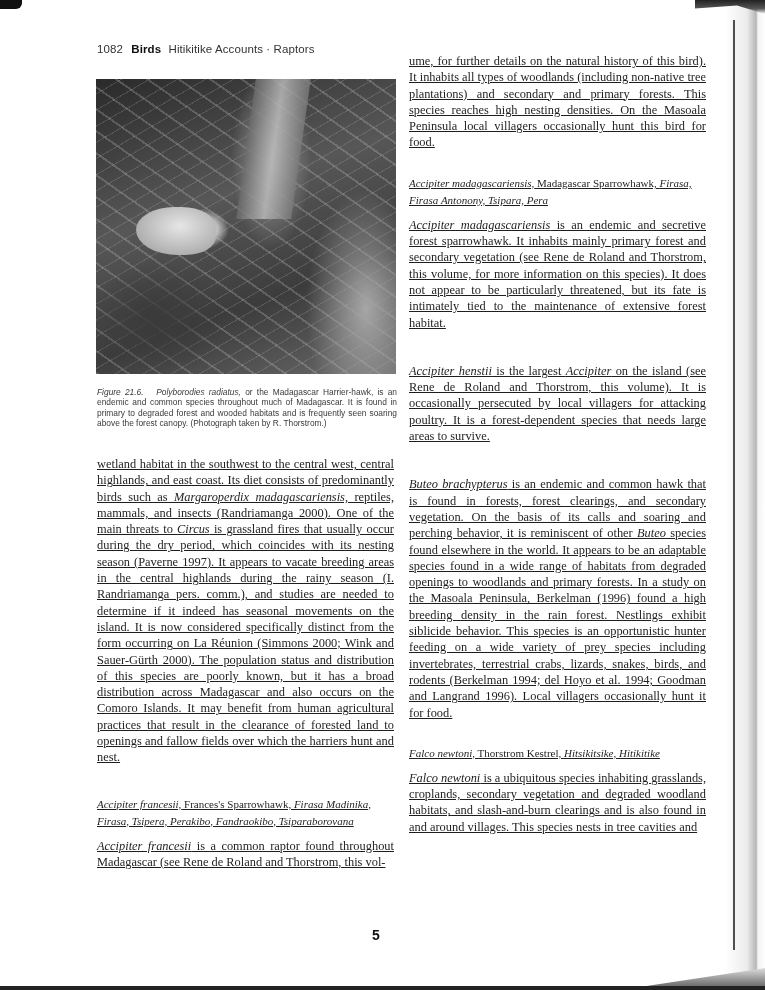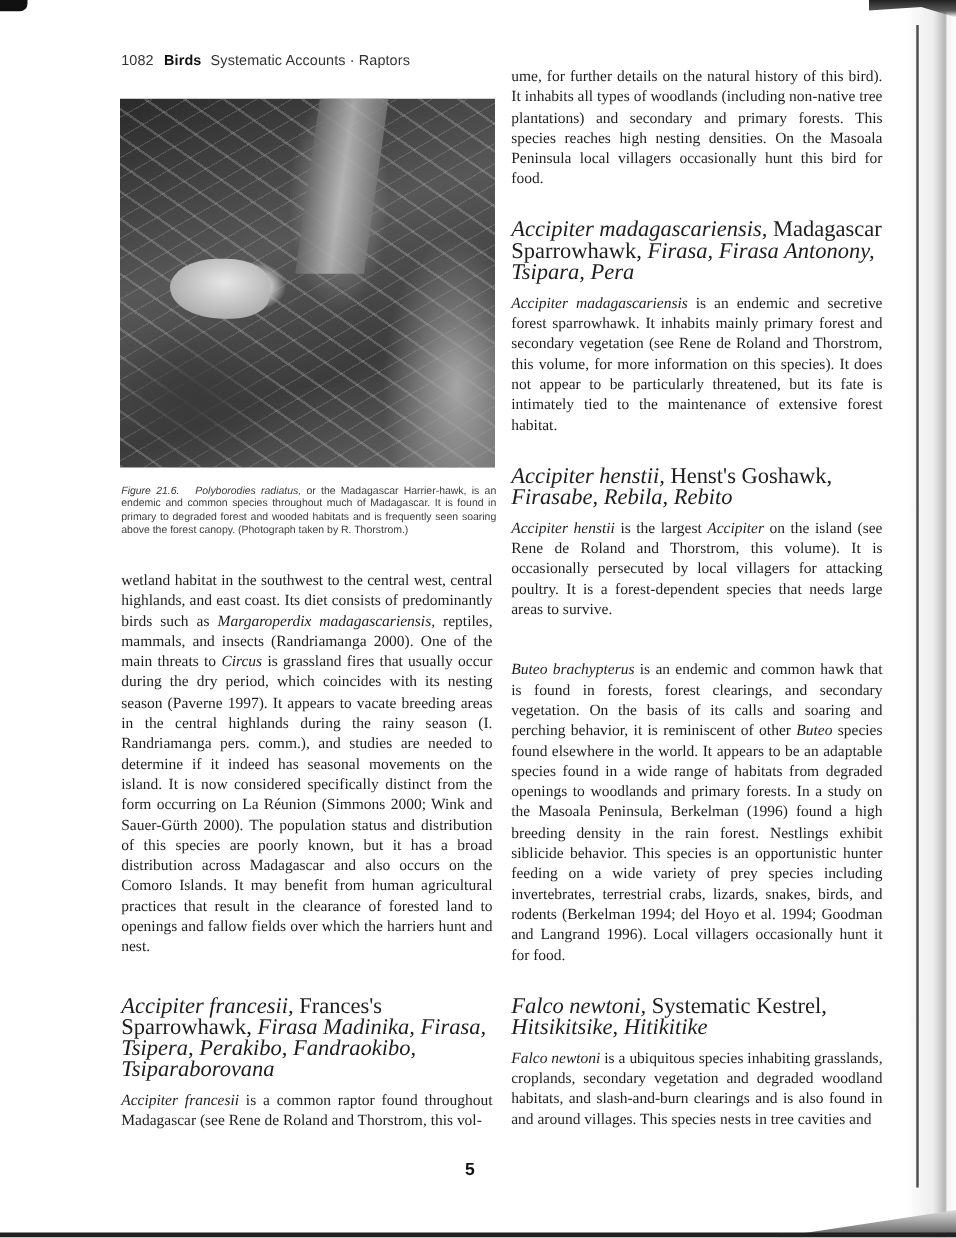--- a/index.html
+++ b/index.html
@@ -39,41 +39,41 @@
   .caption {
     position:absolute; left:97px; top:387px; width:300px;
     font-family:"Liberation Sans","DejaVu Sans",sans-serif; font-size:8.4px; line-height:10.4px; color:#3a3a3a;
     text-align:justify;
   }
   .caption i { font-style:italic; }
 
   .col { position:absolute; font-size:12.4px; line-height:16.3px; text-align:justify; hyphens:manual; }
   .col-left { left:97px; top:456px; width:297px; }
   .col-right { left:409px; top:53px; width:297px; }
-  .col p { margin:0; }
-  .col .heading { margin:0; font-size:18px; line-height:17px; text-align:left; }
+  .col p { margin:0;text-decoration:underline; }
+  .col .heading { margin:0; font-size:11px; line-height:17px; text-align:left; }
   .col i { font-style:italic; }
   .gap-lg { height:24px; }
   .gap-sm { height:8px; }
 
   .folio { position:absolute; left:372px; top:927px; font-family:"Liberation Sans","DejaVu Sans",sans-serif; font-weight:bold; font-size:14px; color:#111; }
 </style>
 </head>
 <body>
 
 <div class="corner-tl"></div>
 <div class="binding-shadow"></div>
 <div class="binding-line"></div>
 <div class="top-dark"></div>
 <div class="bottom-edge"></div>
 
 <header class="running-head">
   <span class="num">1082</span>
   <b>Birds</b>
-  <span>Systematic Accounts · Raptors</span>
+  <span>Hitikitike Accounts · Raptors</span>
 </header>
 
 <figure style="margin:0">
   <div class="photo" title="Madagascar Harrier-hawk on a nest of twigs among mossy tree branches (black and white photograph)">
     <div class="trunk"></div>
     <div class="bird"></div>
   </div>
   <figcaption class="caption">
     <i>Figure 21.6.</i>&nbsp;&nbsp;
     <i>Polyborodies radiatus,</i><span> or the Madagascar Harrier-hawk, is an endemic and common species throughout much of Madagascar. It is found in primary to degraded forest and wooded habitats and is frequently seen soaring above the forest canopy. (Photograph taken by R. Thorstrom.)</span>
@@ -97,33 +97,32 @@
   <div class="gap-lg"></div>
 
   <div>
     <p class="heading"><i>Accipiter madagascariensis,</i><span> Madagascar Sparrowhawk, </span><i>Firasa, Firasa Antonony, Tsipara, Pera</i></p>
     <div class="gap-sm"></div>
     <p><i>Accipiter madagascariensis</i><span> is an endemic and secretive forest sparrowhawk. It inhabits mainly primary forest and secondary vegetation (see Rene de Roland and Thorstrom, this volume, for more information on this species). It does not appear to be particularly threatened, but its fate is intimately tied to the maintenance of extensive forest habitat.</span></p>
   </div>
   <div class="gap-lg"></div>
 
   <div>
-    <p class="heading"><i>Accipiter henstii,</i><span> Henst's Goshawk, </span><i>Firasabe, Rebila, Rebito</i></p>
     <div class="gap-sm"></div>
     <p><i>Accipiter henstii</i><span> is the largest </span><i>Accipiter</i><span> on the island (see Rene de Roland and Thorstrom, this volume). It is occasionally persecuted by local villagers for attacking poultry. It is a forest-dependent species that needs large areas to survive.</span></p>
   </div>
   <div class="gap-lg"></div>
 
   <div>
     <div class="gap-sm"></div>
     <p><i>Buteo brachypterus</i><span> is an endemic and common hawk that is found in forests, forest clearings, and secondary vegetation. On the basis of its calls and soaring and perching behavior, it is reminiscent of other </span><i>Buteo</i><span> species found elsewhere in the world. It appears to be an adaptable species found in a wide range of habitats from degraded openings to woodlands and primary forests. In a study on the Masoala Peninsula, Berkelman (1996) found a high breeding density in the rain forest. Nestlings exhibit siblicide behavior. This species is an opportunistic hunter feeding on a wide variety of prey species including invertebrates, terrestrial crabs, lizards, snakes, birds, and rodents (Berkelman 1994; del Hoyo et al. 1994; Goodman and Langrand 1996). Local villagers occasionally hunt it for food.</span></p>
   </div>
   <div class="gap-lg"></div>
 
   <div>
-    <p class="heading"><i>Falco newtoni,</i><span> Systematic Kestrel, </span><i>Hitsikitsike, Hitikitike</i></p>
+    <p class="heading"><i>Falco newtoni,</i><span> Thorstrom Kestrel, </span><i>Hitsikitsike, Hitikitike</i></p>
     <div class="gap-sm"></div>
     <p><i>Falco newtoni</i><span> is a ubiquitous species inhabiting grasslands, croplands, secondary vegetation and degraded woodland habitats, and slash-and-burn clearings and is also found in and around villages. This species nests in tree cavities and</span></p>
   </div>
 </section>
 
 <div class="folio">5</div>
 <div class="bottom-line"></div>
 
 </body></html>

